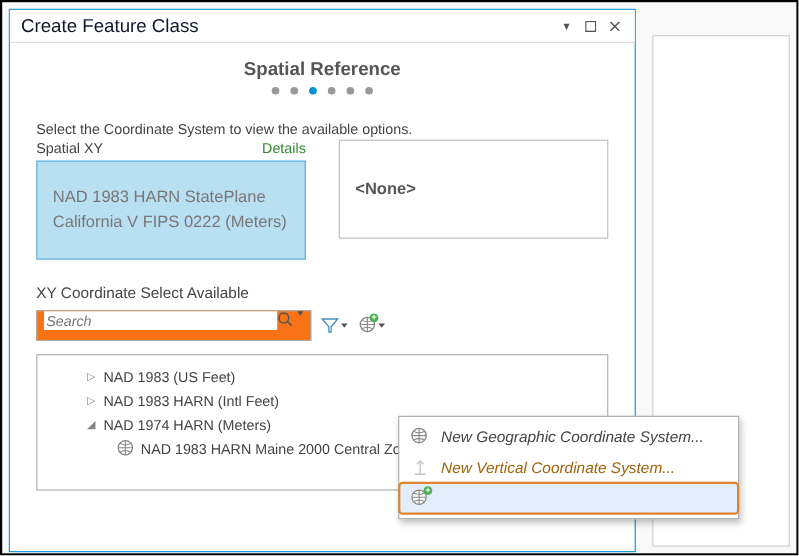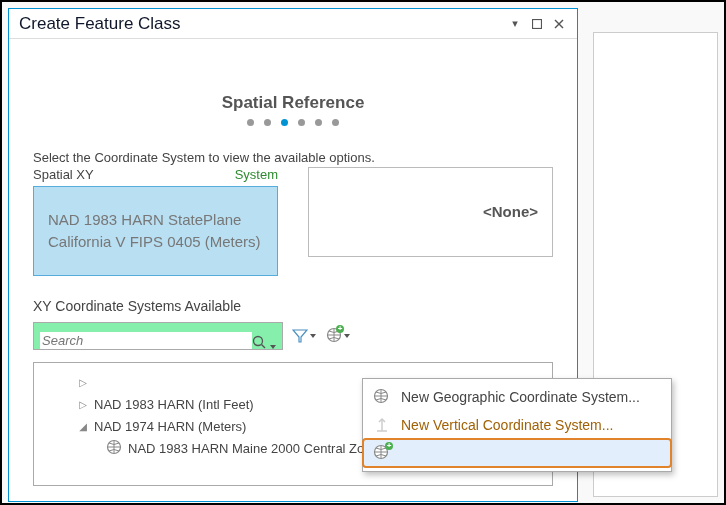--- a/index.html
+++ b/index.html
@@ -73,21 +73,20 @@
     font-size: 11px;
   }
   .wizard-header {
     text-align: center;
     padding: 14px 0 6px;
   }
   .wizard-header .subtitle {
     font-size: 17px;
     font-weight: 600;
     color: #555;
-    margin-top: 40px;
   }
   .dots {
     display: flex;
     justify-content: center;
     gap: 10px;
     margin-top: 6px;
   }
   .dot {
     width: 7px; height: 7px;
     border-radius: 50%;
@@ -118,38 +117,38 @@
     font-size: 15px;
     color: #777;
     line-height: 1.45;
     display: flex;
     align-items: center;
   }
   .box.selected {
     background: #b9dff2;
     border-color: #56addb;
   }
-  .box.center { justify-content: flex-end; font-weight: 600; color: #555;}
+  .box.center { justify-content: flex-start; font-weight: 600; color: #555;}
   .avail-label {
     margin: 22px 0 8px;
     font-size: 14px;
   }
   .toolbar {
     display: flex;
     align-items: center;
     gap: 8px;
   }
   .searchwrap {
     border: 1px solid #aaa;
     height: 28px;
     width: 250px;
     display: flex;
-    align-items: flex-end;
+    align-items: flex-start;
     padding: 0 6px;
-    background: #86efac;
+    background: #f97316;
   }
   .searchwrap input {
     border: 0;
     outline: 0;
     flex: 1;
     font-style: italic;
     color: #888;
     font-size: 13px;
     font-family: inherit;
   }
@@ -198,20 +197,21 @@
   .menu {
     position: absolute;
     left: 360px;
     top: 376px;
     width: 310px;
     border: 1px solid #aaa;
     background: #fff;
     box-shadow: 2px 3px 6px rgba(0,0,0,0.25);
     z-index: 10;
     padding: 4px 0;
+    font-style: italic;
   }
   .menu-item {
     display: flex;
     align-items: center;
     gap: 10px;
     height: 28px;
     padding: 0 10px;
     font-size: 14px;
     color: #444;
     cursor: pointer;
@@ -271,34 +271,34 @@
     </div>
 
     <div class="body">
       <div class="instr">Select the Coordinate System to view the available options.</div>
 
       <div class="row2">
         <div class="col">
           <div class="col-label">
             <span>Spatial XY</span>
             <span class="spacer"></span>
-            <span class="details-link">System</span>
+            <span class="details-link">Details</span>
           </div>
           <div class="box selected">
-            <span>NAD 1983 HARN StatePlane California V FIPS 0405 (Meters)</span>
+            <span>NAD 1983 HARN StatePlane California V FIPS 0222 (Meters)</span>
           </div>
         </div>
         <div class="col">
           <div class="box center">
             <span>&lt;None&gt;</span>
           </div>
         </div>
       </div>
 
-      <div class="avail-label">XY Coordinate Systems Available</div>
+      <div class="avail-label">XY Coordinate Select Available</div>
 
       <div class="toolbar">
         <div class="searchwrap">
           <input placeholder="Search" style="">
           <svg width="14" height="14">
             <circle cx="6" cy="6" r="4.5" fill="none" stroke="#555" stroke-width="1.3"></circle>
             <line x1="9.5" y1="9.5" x2="13" y2="13" stroke="#555" stroke-width="1.4"></line>
           </svg>
           <span class="caret-small" style="margin-left:4px"></span>
         </div>
@@ -316,20 +316,21 @@
             </svg>
             <div class="plus">+</div>
           </div>
           <span class="caret-small"></span>
         </div>
       </div>
 
       <div class="treebox" id="tree">
           <div class="tree-row">
             <span class="tw">▷</span>
+            <span>NAD 1983 (US Feet)</span>
           </div>
           <div class="tree-row">
             <span class="tw">▷</span>
             <span>NAD 1983 HARN (Intl Feet)</span>
           </div>
           <div class="tree-row">
             <span class="tw">◢</span>
             <span>NAD 1974 HARN (Meters)</span>
           </div>
           <div class="tree-row child">

